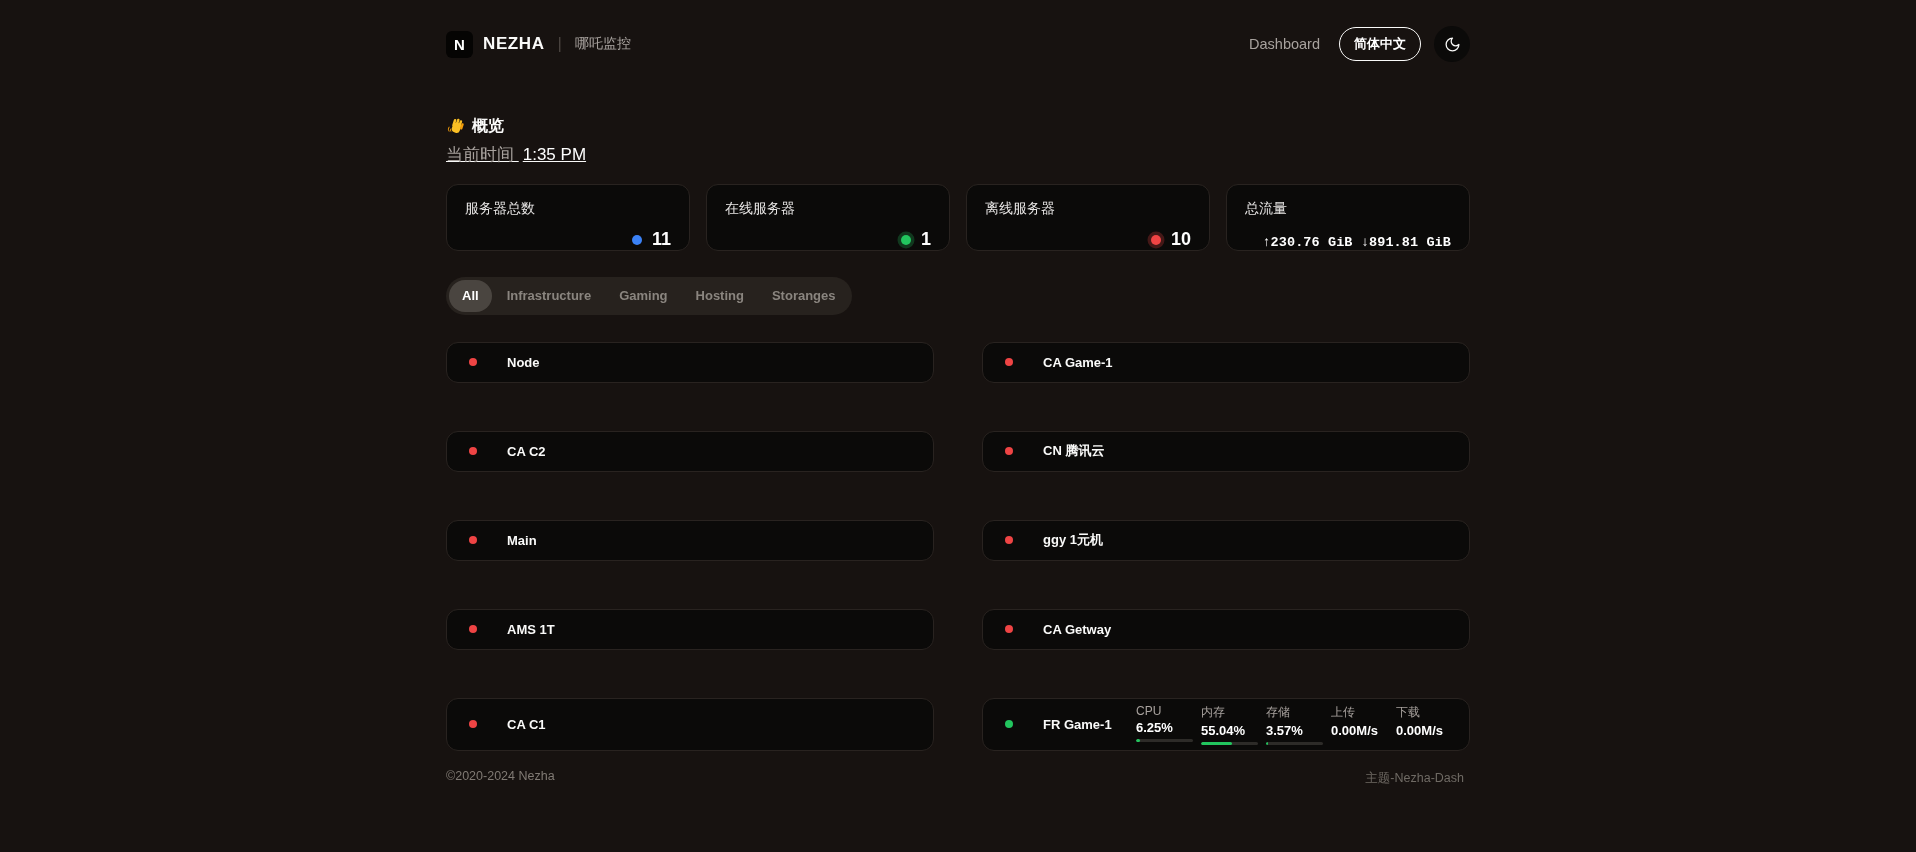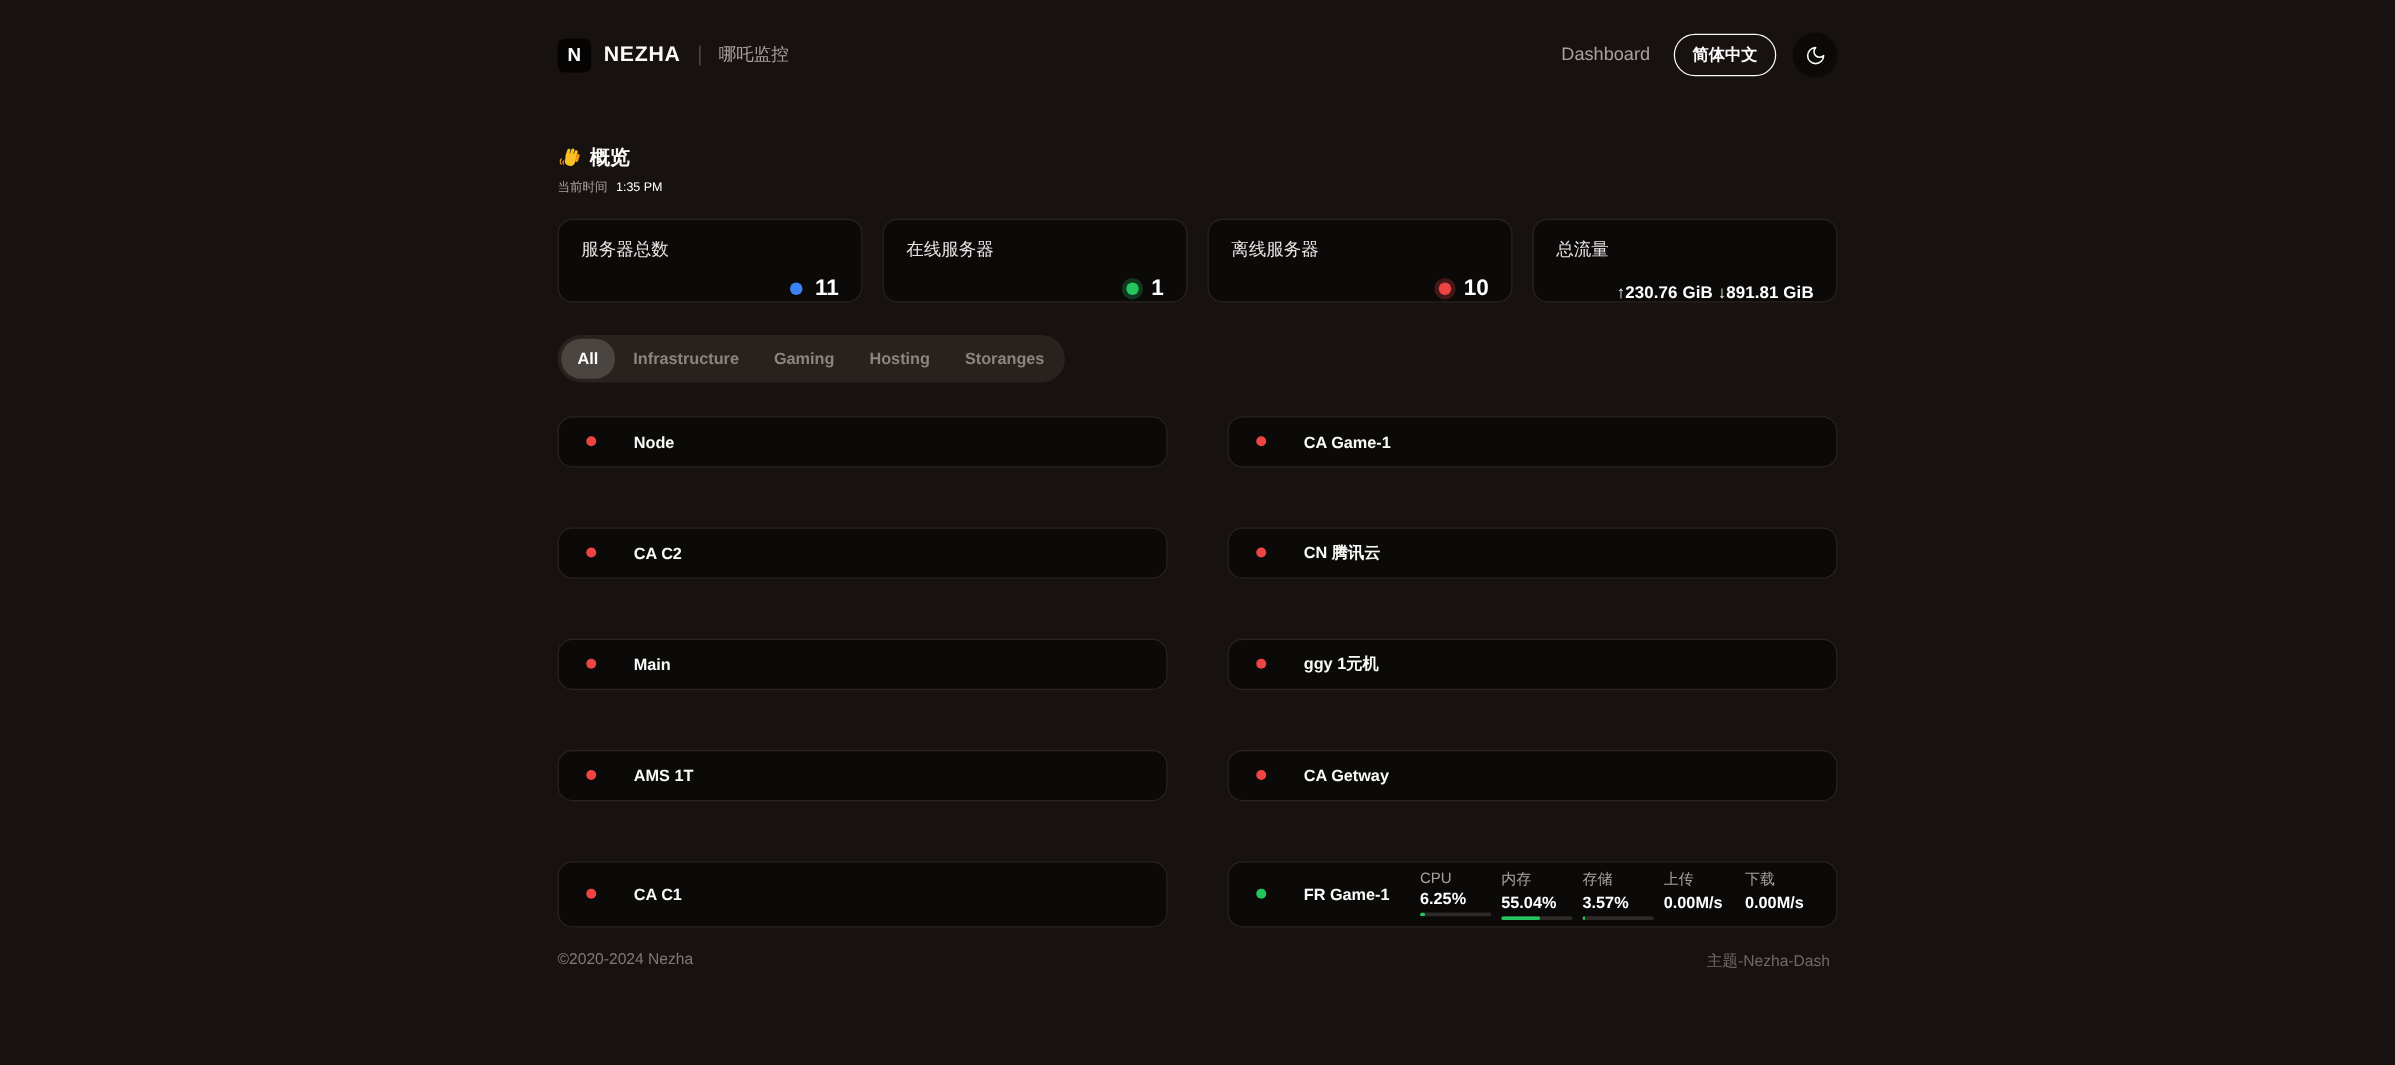--- a/index.html
+++ b/index.html
@@ -24,33 +24,33 @@
   .header-right { display: flex; align-items: center; gap: 13px; }
   .dashboard-link { color: #a8a29e; font-size: 14.5px; cursor: pointer; background: none; border: none; font-family: inherit; }
   .lang-btn { border: 1.5px solid #fafaf9; border-radius: 9999px; background: transparent; color: #ffffff;
               font-size: 13px; font-weight: 600; padding: 7px 14px; cursor: pointer; font-family: inherit; }
   .theme-btn { width: 36px; height: 36px; border-radius: 50%; background: #0b0a09; border: none;
                display: flex; align-items: center; justify-content: center; cursor: pointer; }
 
   
   .overview { margin-top: 52px; }
   .overview-title { display: flex; align-items: center; gap: 7px; font-size: 16px; font-weight: 700; }
-  .time-row { margin-top: 6px; font-size: 10px; }
+  .time-row { margin-top: 6px; font-size: 17px; text-decoration: underline; }
   .time-label { color: #a8a29e; }
   .time-value { color: #ffffff; font-weight: 500; margin-left: 4px; }
 
   
   .stat-cards { display: grid; grid-template-columns: repeat(4, 1fr); gap: 16px; margin-top: 18px; }
   .stat-card { background: #0b0a09; border: 1px solid #292320; border-radius: 12px; padding: 15px 18px; height: 67px; }
   .stat-label { font-size: 14px; color: #e7e5e4; }
   .stat-value-row { display: flex; align-items: center; gap: 10px; margin-top: 11px; justify-content: flex-end; }
   .dot { width: 10px; height: 10px; border-radius: 50%; flex: none; }
   .stat-value { font-size: 18px; font-weight: 700; color: #ffffff; }
   .traffic-card .stat-value-row { margin-top: 17px; }
-  .traffic-card .stat-value { font-size: 13.5px; letter-spacing: 0.1px; }
+  .traffic-card .stat-value { font-size: 13.5px; letter-spacing: 0.1px; font-family: Liberation Mono, monospace; }
 
   
   .tabs { display: inline-flex; align-items: center; background: #27221e; border-radius: 9999px; padding: 3px; gap: 2px; margin-top: 26px; }
   .tab { border: none; background: transparent; color: #8a857f; font-size: 13px; font-weight: 700;
          padding: 8px 13px; border-radius: 9999px; cursor: pointer; font-family: inherit; line-height: 1.2; }
   .tab.active { background: #4a4540; color: #ffffff; }
 
   
   .server-grid { display: grid; grid-template-columns: 1fr 1fr; column-gap: 12px; row-gap: 9px; margin-top: 27px; align-items: stretch; gap: 48px; }
   .server-row { background: #0b0a09; border: 1px solid #292320; border-radius: 12px; min-height: 41px;

